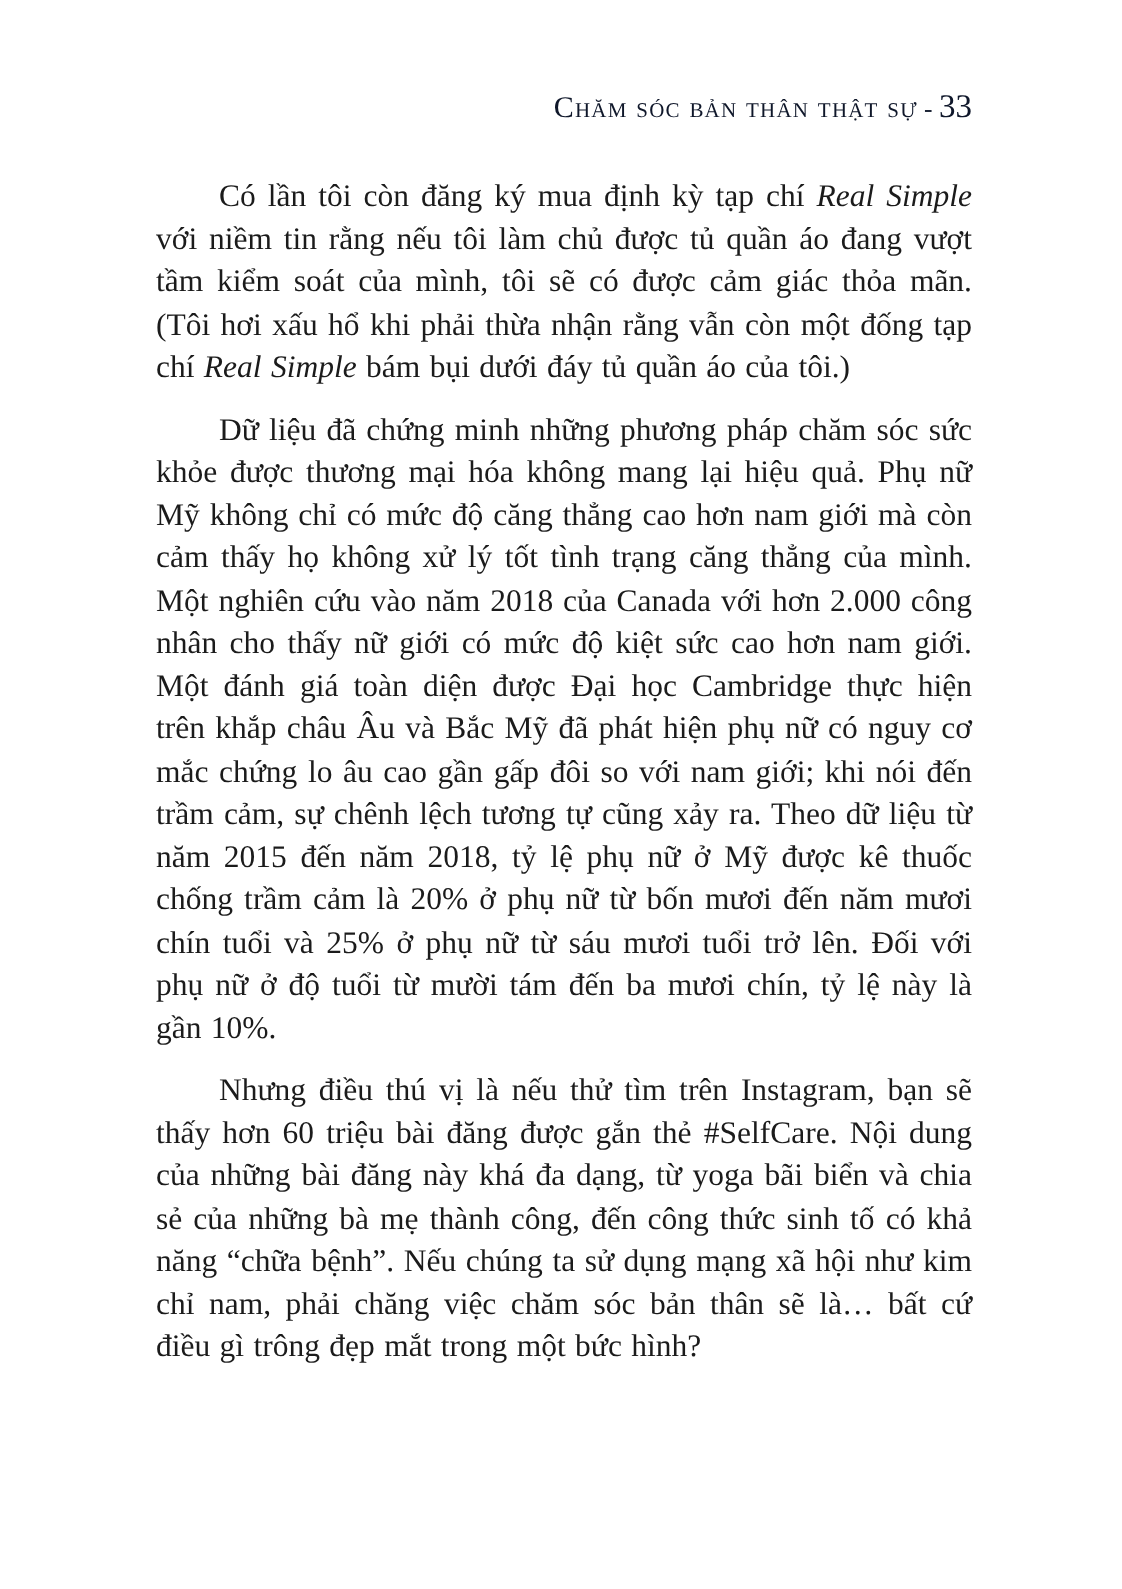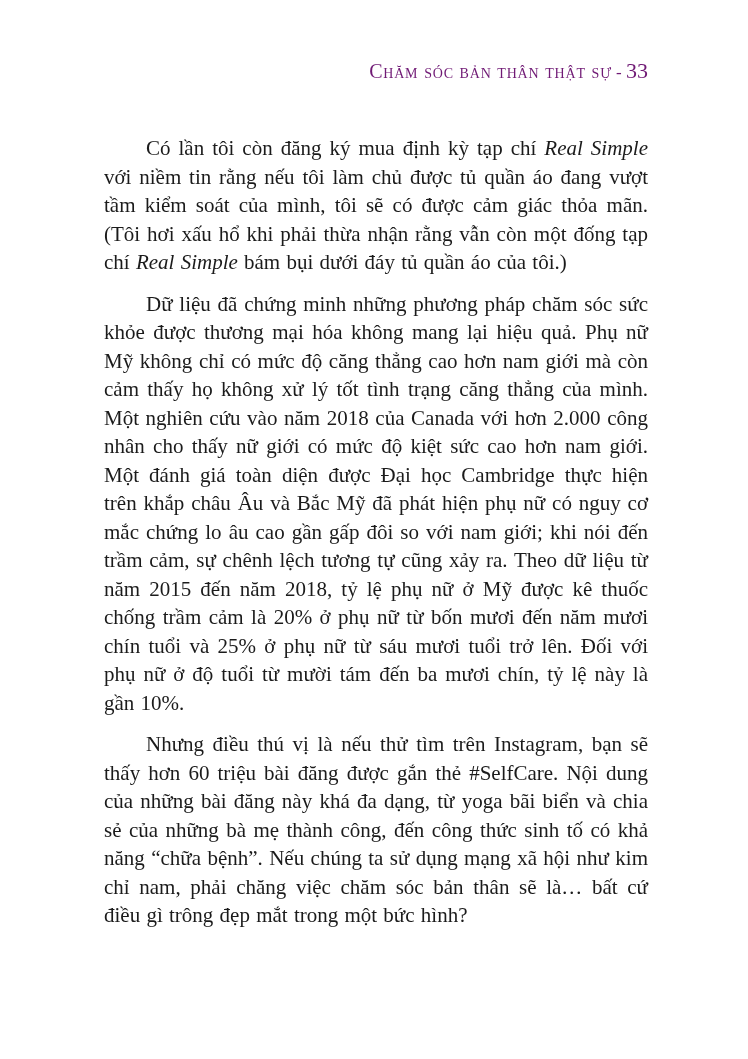--- a/index.html
+++ b/index.html
@@ -14,37 +14,37 @@
     background: #ffffff;
     box-sizing: border-box;
     padding: 58px 100px 0 104px;
     font-family: "Liberation Serif", "DejaVu Serif", serif;
     color: #1b1b1b;
     overflow: hidden;
   }
   .running-head {
     text-align: right;
     white-space: nowrap;
-    color: #701a75;
+    color: #0f172a;
     height: 30px;
   }
   .rh-title {
     font-variant: small-caps;
     font-size: 20px;
     letter-spacing: 0.8px;
   }
   .rh-sep {
     font-size: 17px;
     white-space: pre;
   }
   .rh-page {
     font-size: 22px;
   }
   .body-text {
-    margin-top: 46px;
+    margin-top: 28px;
     font-family: Liberation Serif, serif;
   }
   .body-text p.para {
     margin: 0 0 13px 0;
     font-size: 21px;
     line-height: 28.5px;
     text-align: justify;
     text-indent: 42px;
     word-spacing: 1px;
   }

